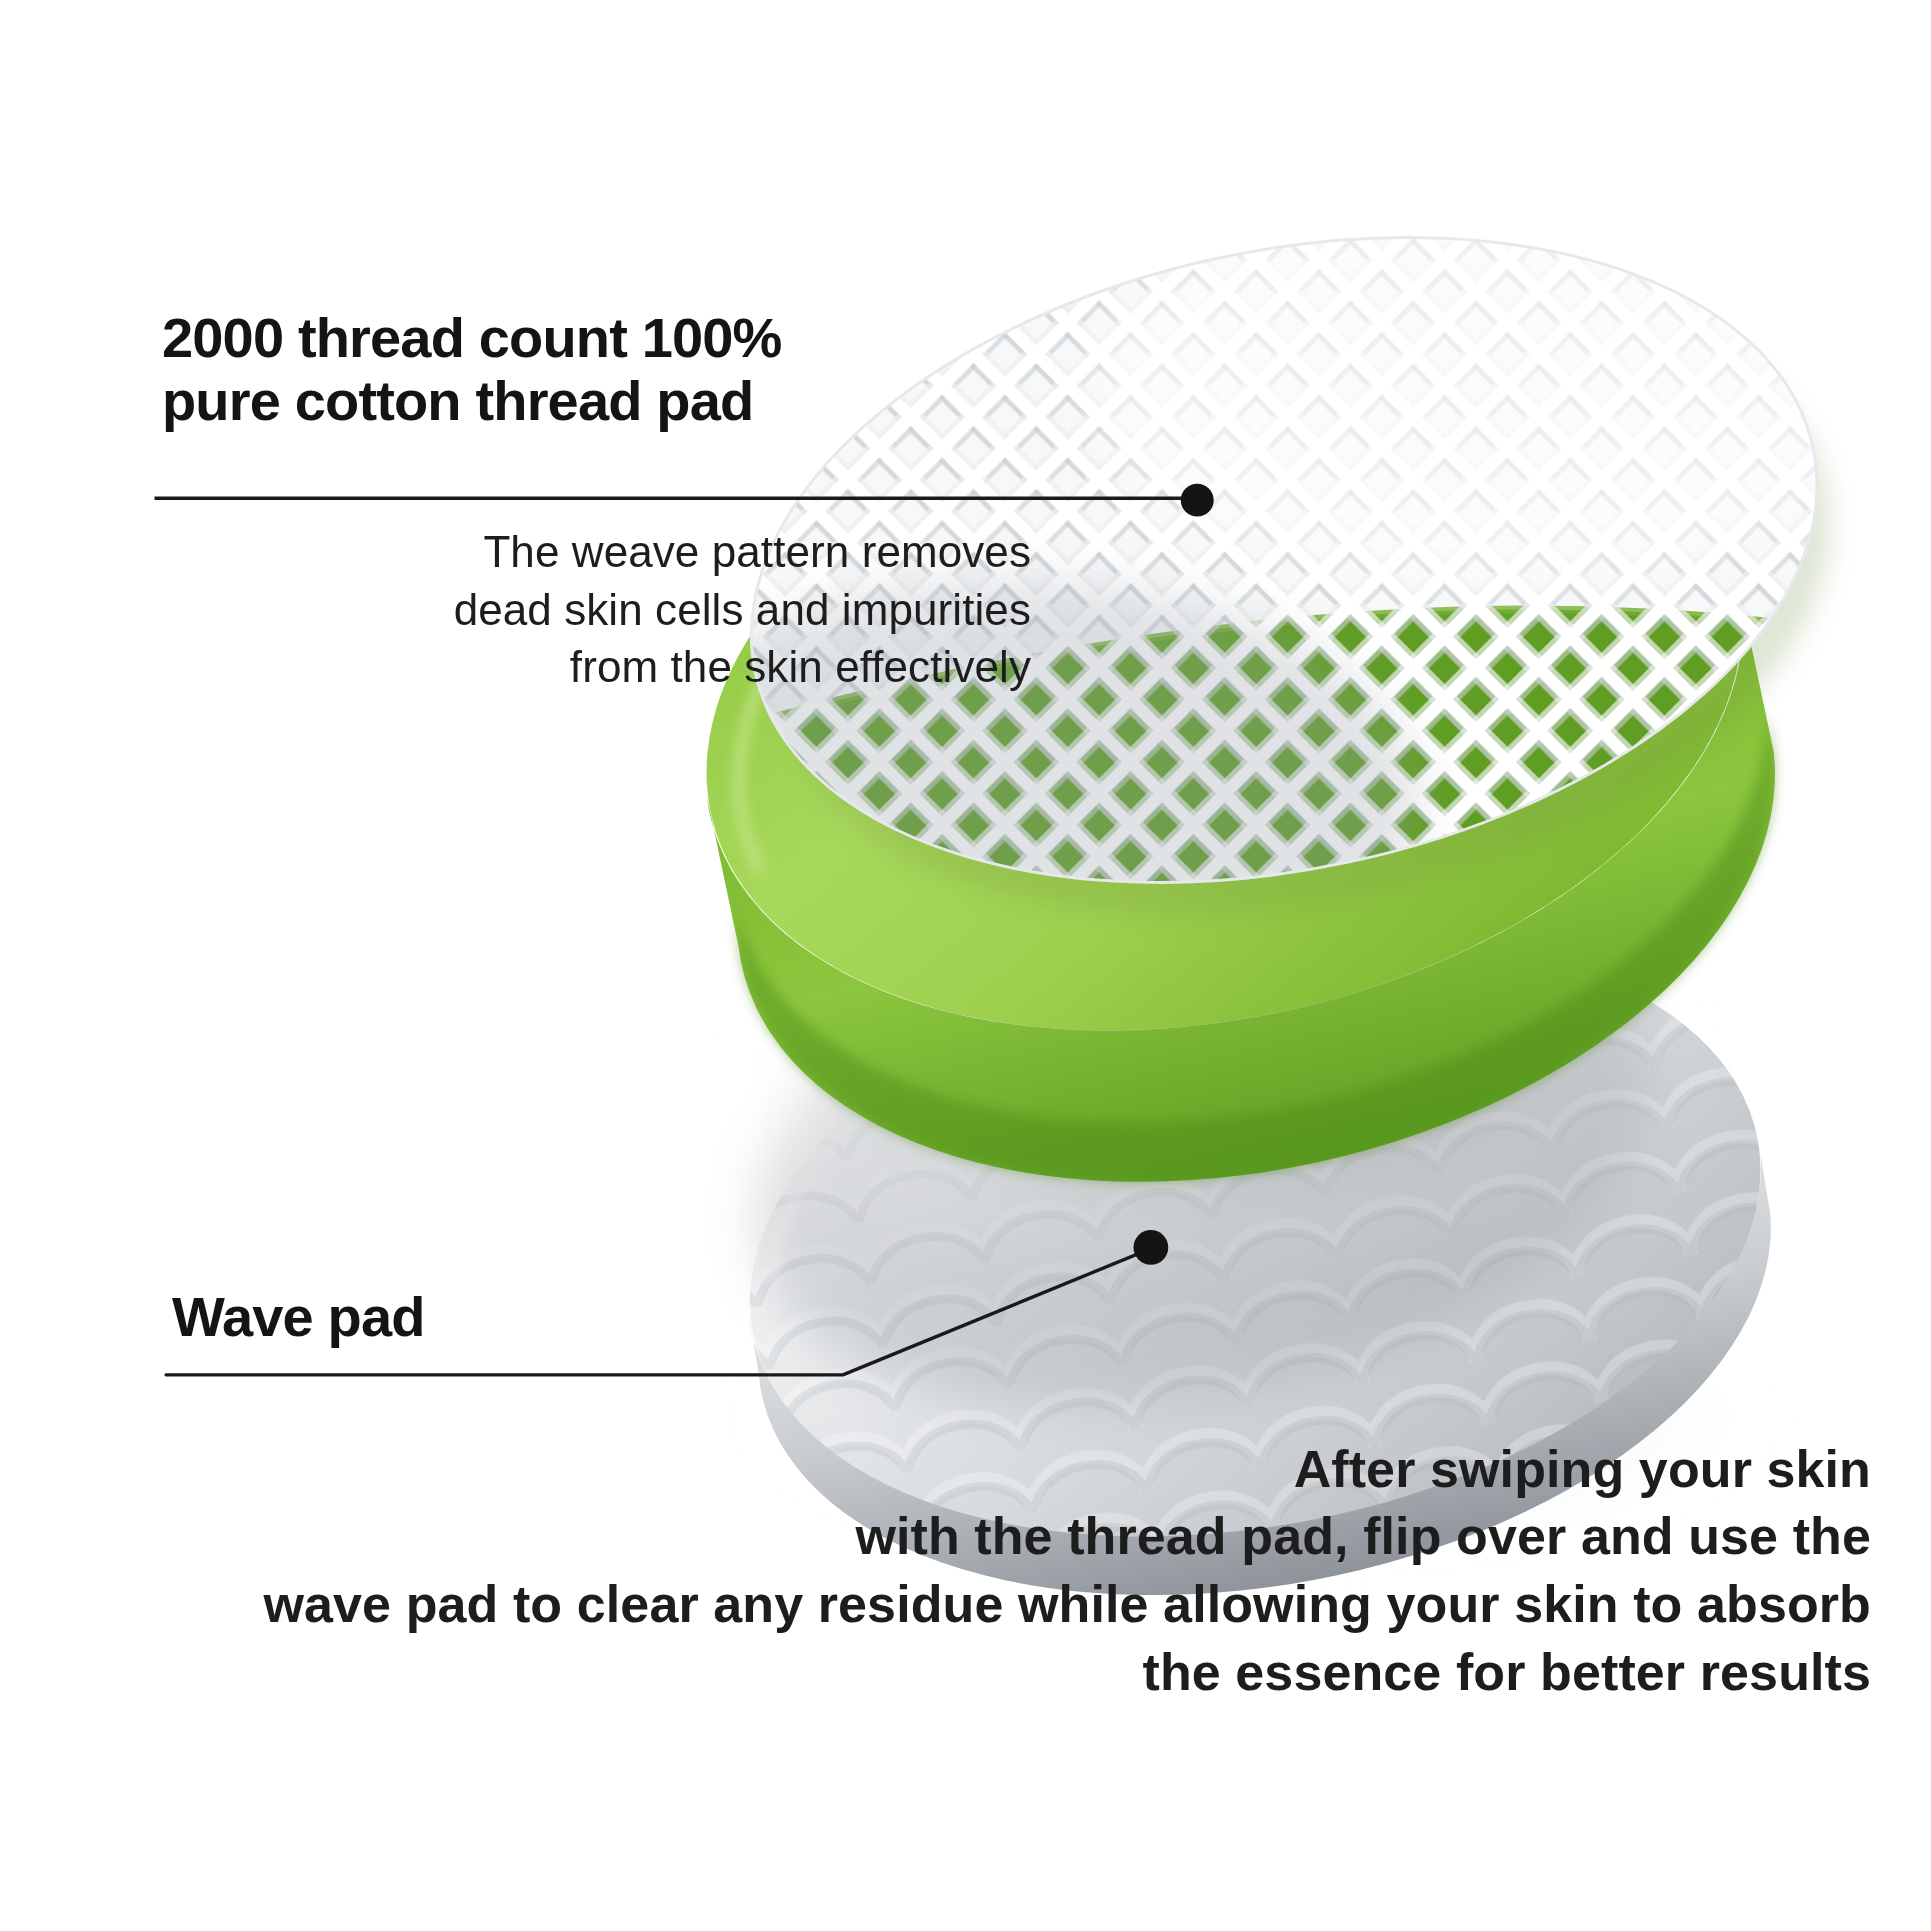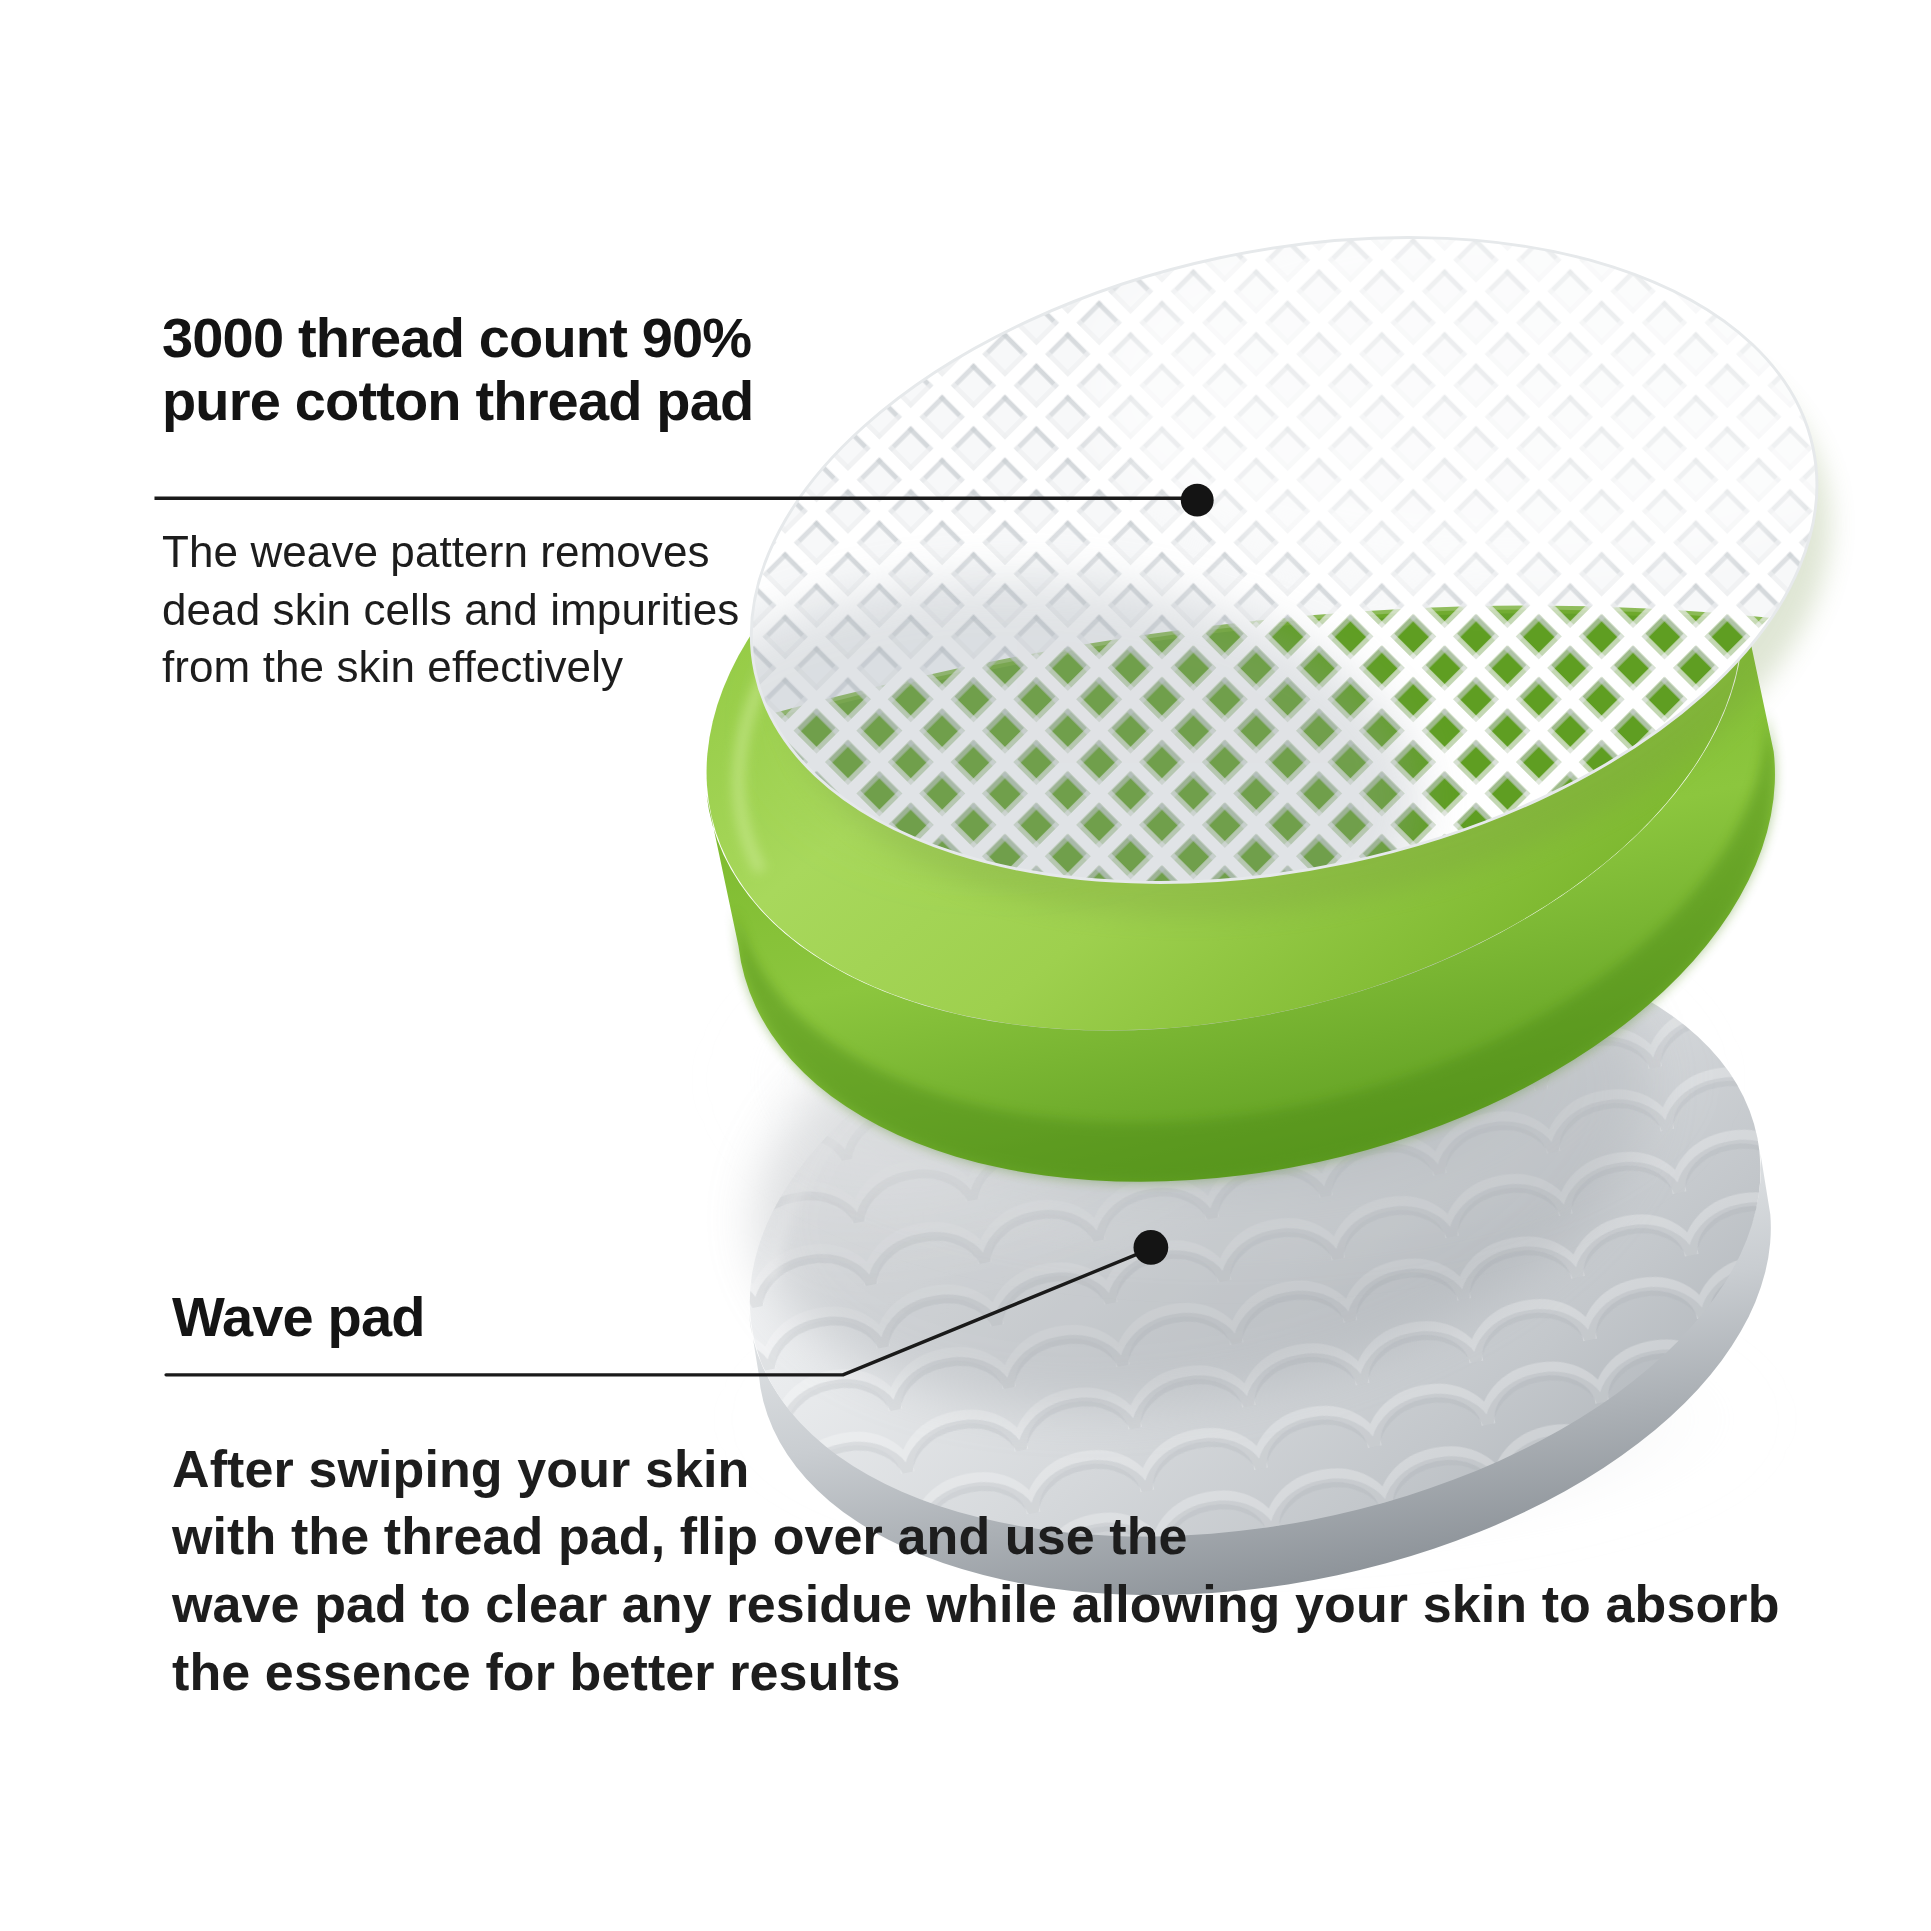--- a/index.html
+++ b/index.html
@@ -24,20 +24,21 @@
     white-space:pre-line;
     margin:0;
   }
   .c-body{
     font-weight:400;
     color:#1d1d1d;
     letter-spacing:0.002em;
     line-height:1.30;
     white-space:pre-line;
     margin:0;
+    text-align:right;
   }
 
   
   #callout-thread{left:162px;top:307px;width:869px;}
   #callout-thread .c-title{font-size:56px;}
   #callout-thread .c-body{font-size:44px;margin-top:91px;}
 
   
   #callout-wave{left:172px;top:1246px;width:1699px;margin-top:40px;}
   #callout-wave .c-title{font-size:56px;}
@@ -238,21 +239,21 @@
   <svg id="leaders" viewBox="0 0 2000 2000" xmlns="http://www.w3.org/2000/svg">
 
     <line x1="160" y1="516" x2="1240" y2="516" stroke="#1a1a1a" stroke-width="3.5"></line>
     <circle cx="1240" cy="518" r="17" fill="#141414"></circle>
 
     <polyline points="172,1424 873,1424 1190,1294" fill="none" stroke="#1a1a1a" stroke-width="3.5" stroke-linejoin="round" stroke-linecap="round"></polyline>
     <circle cx="1192" cy="1292" r="18" fill="#141414"></circle>
   </svg>
 
   <div class="callout" id="callout-thread">
-    <h2 class="c-title">3000 thread count 90%
+    <h2 class="c-title">2000 thread count 100%
 pure cotton thread pad</h2>
     <p class="c-body">The weave pattern removes
 dead skin cells and impurities
 from the skin effectively</p>
   </div>
 
   <div class="callout" id="callout-wave">
     <h2 class="c-title">Wave pad</h2>
     <p class="c-body">After swiping your skin
 with the thread pad, flip over and use the

